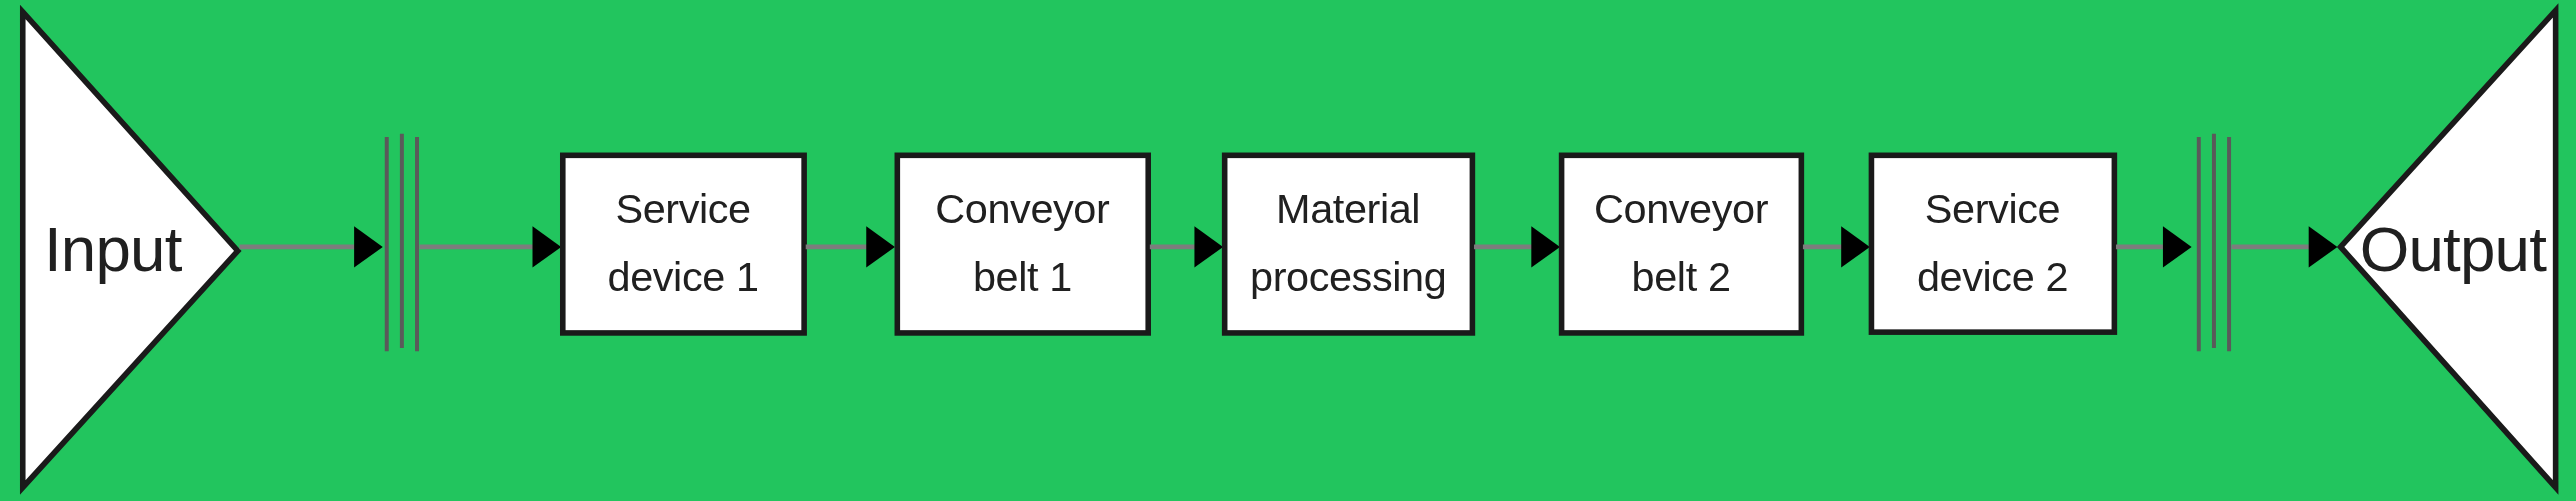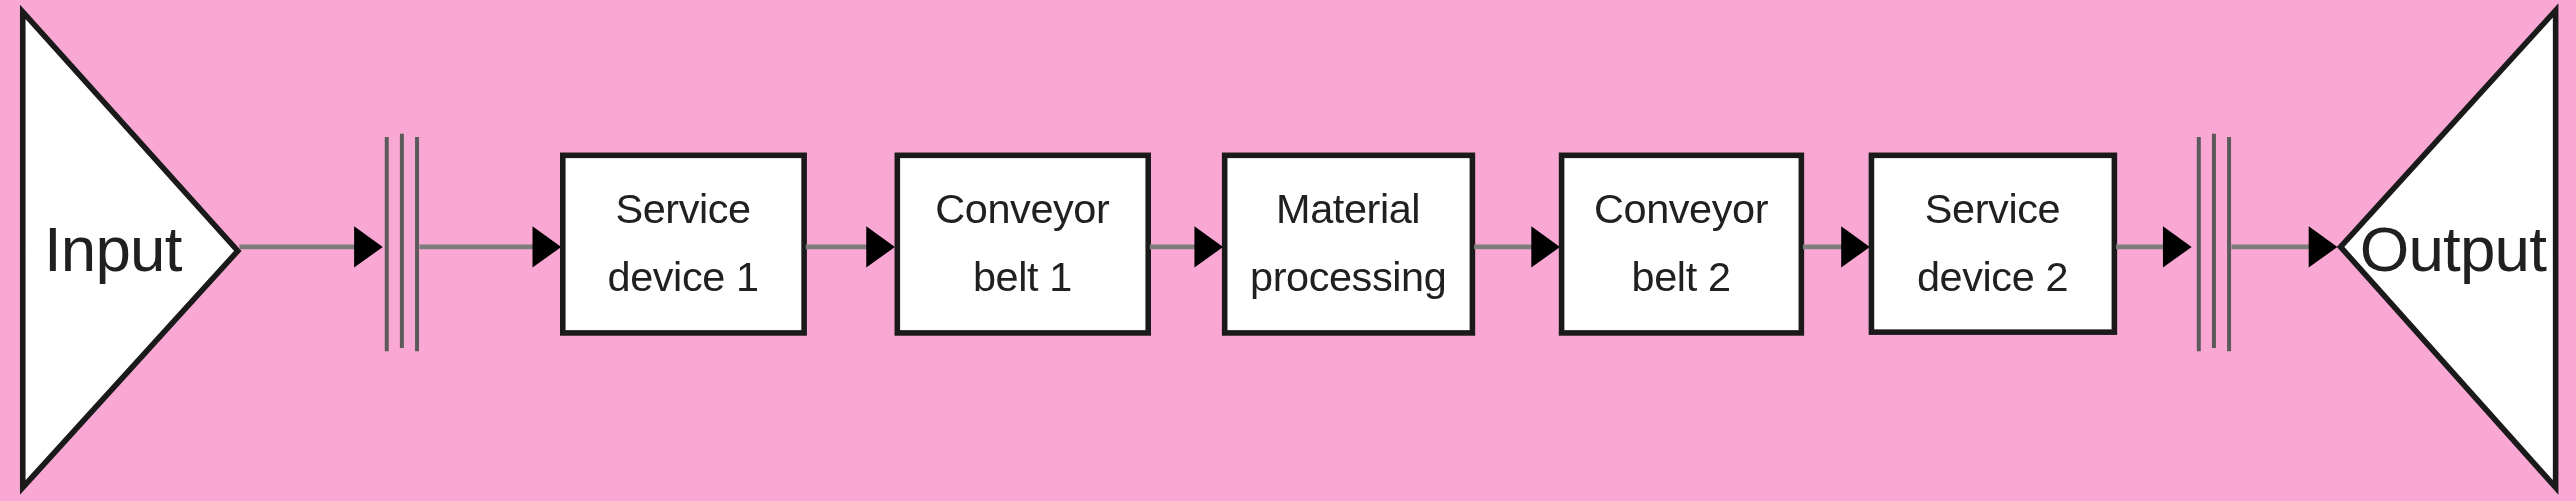--- a/index.html
+++ b/index.html
@@ -1,16 +1,16 @@
 <!DOCTYPE html>
 <html style="font-size:12.8px"><head>
 <meta charset="utf-8">
 <style>
   html, body { margin: 0; padding: 0; background: #ffffff; }
-  .page { width: 2576px; height: 501px; background: #f9a8d4; overflow: hidden; }
+  .page { width: 2576px; height: 501px; background: #22c55e; overflow: hidden; }
   svg { display: block; }
   .shape   { fill: #ffffff; stroke: #1a1a1a; stroke-width: 7; stroke-linejoin: miter; }
   .conn    { stroke: #7d7d7d; stroke-width: 6; fill: none; }
   .qline   { stroke: #5a5a5a; stroke-width: 5; fill: none; }
   .head    { fill: #000000; stroke: none; }
   text {
     font-family: "Liberation Sans", sans-serif;
     fill: #202020;
     text-anchor: middle;
     dominant-baseline: central;

